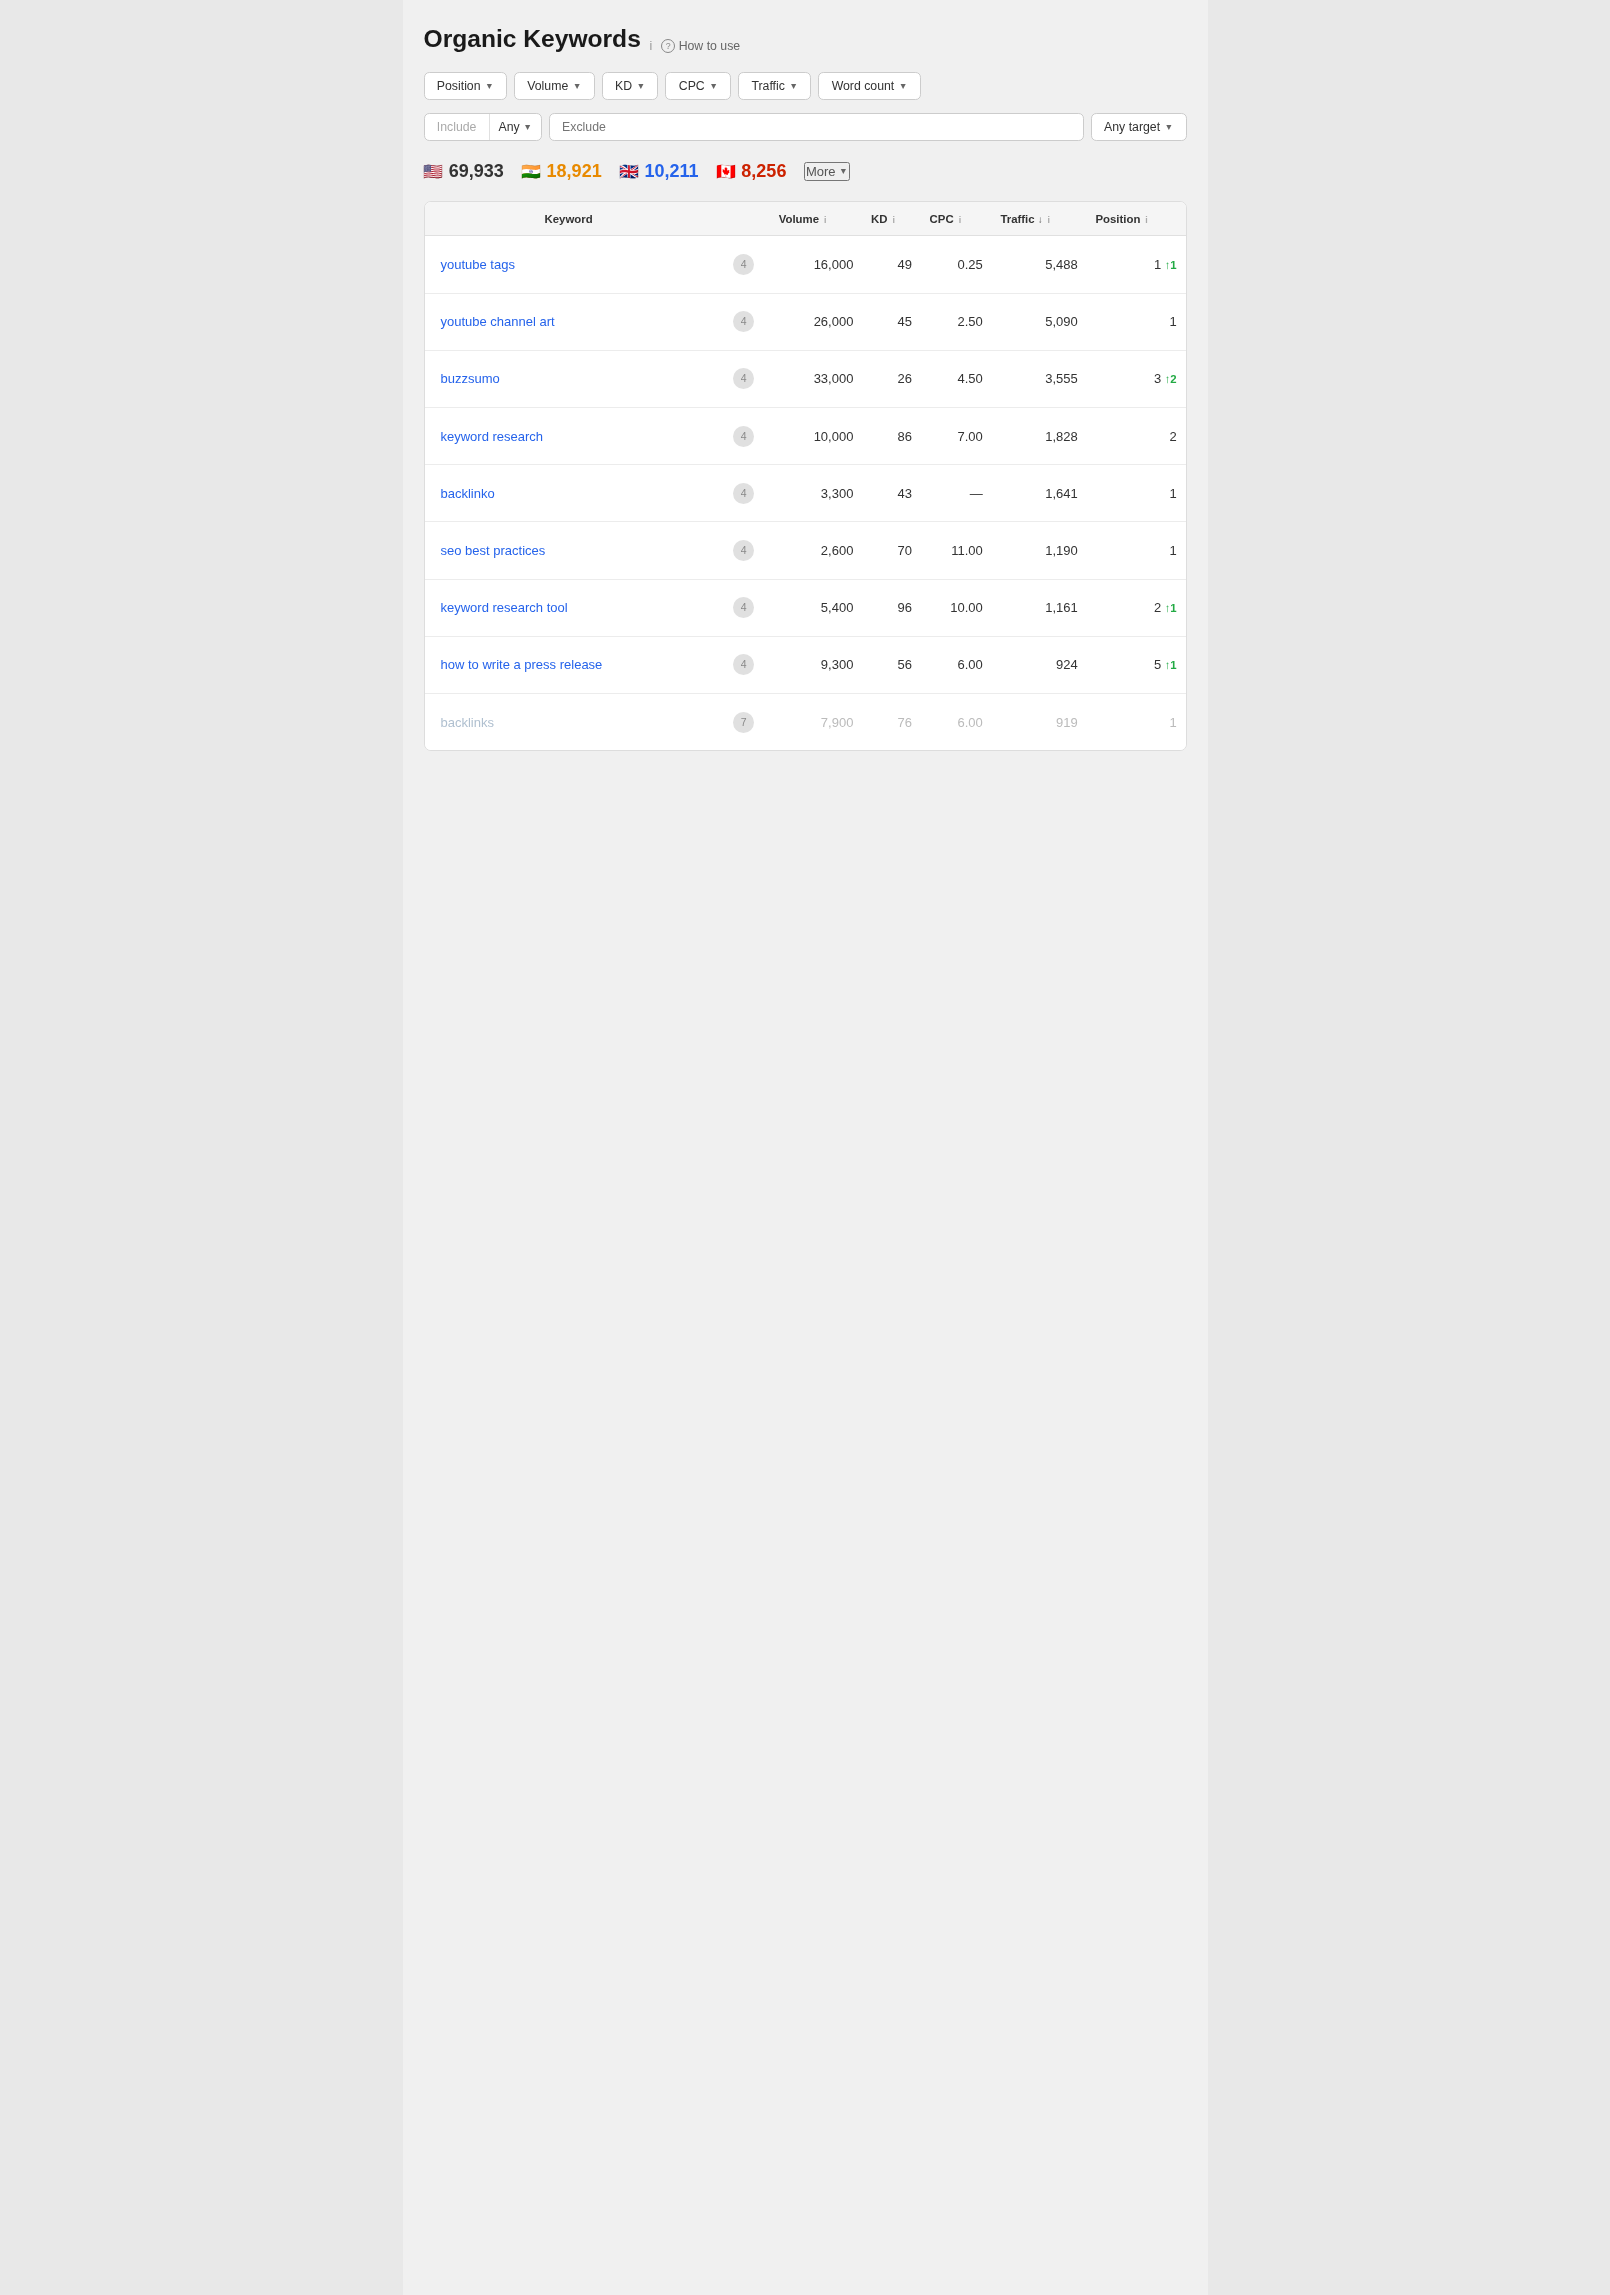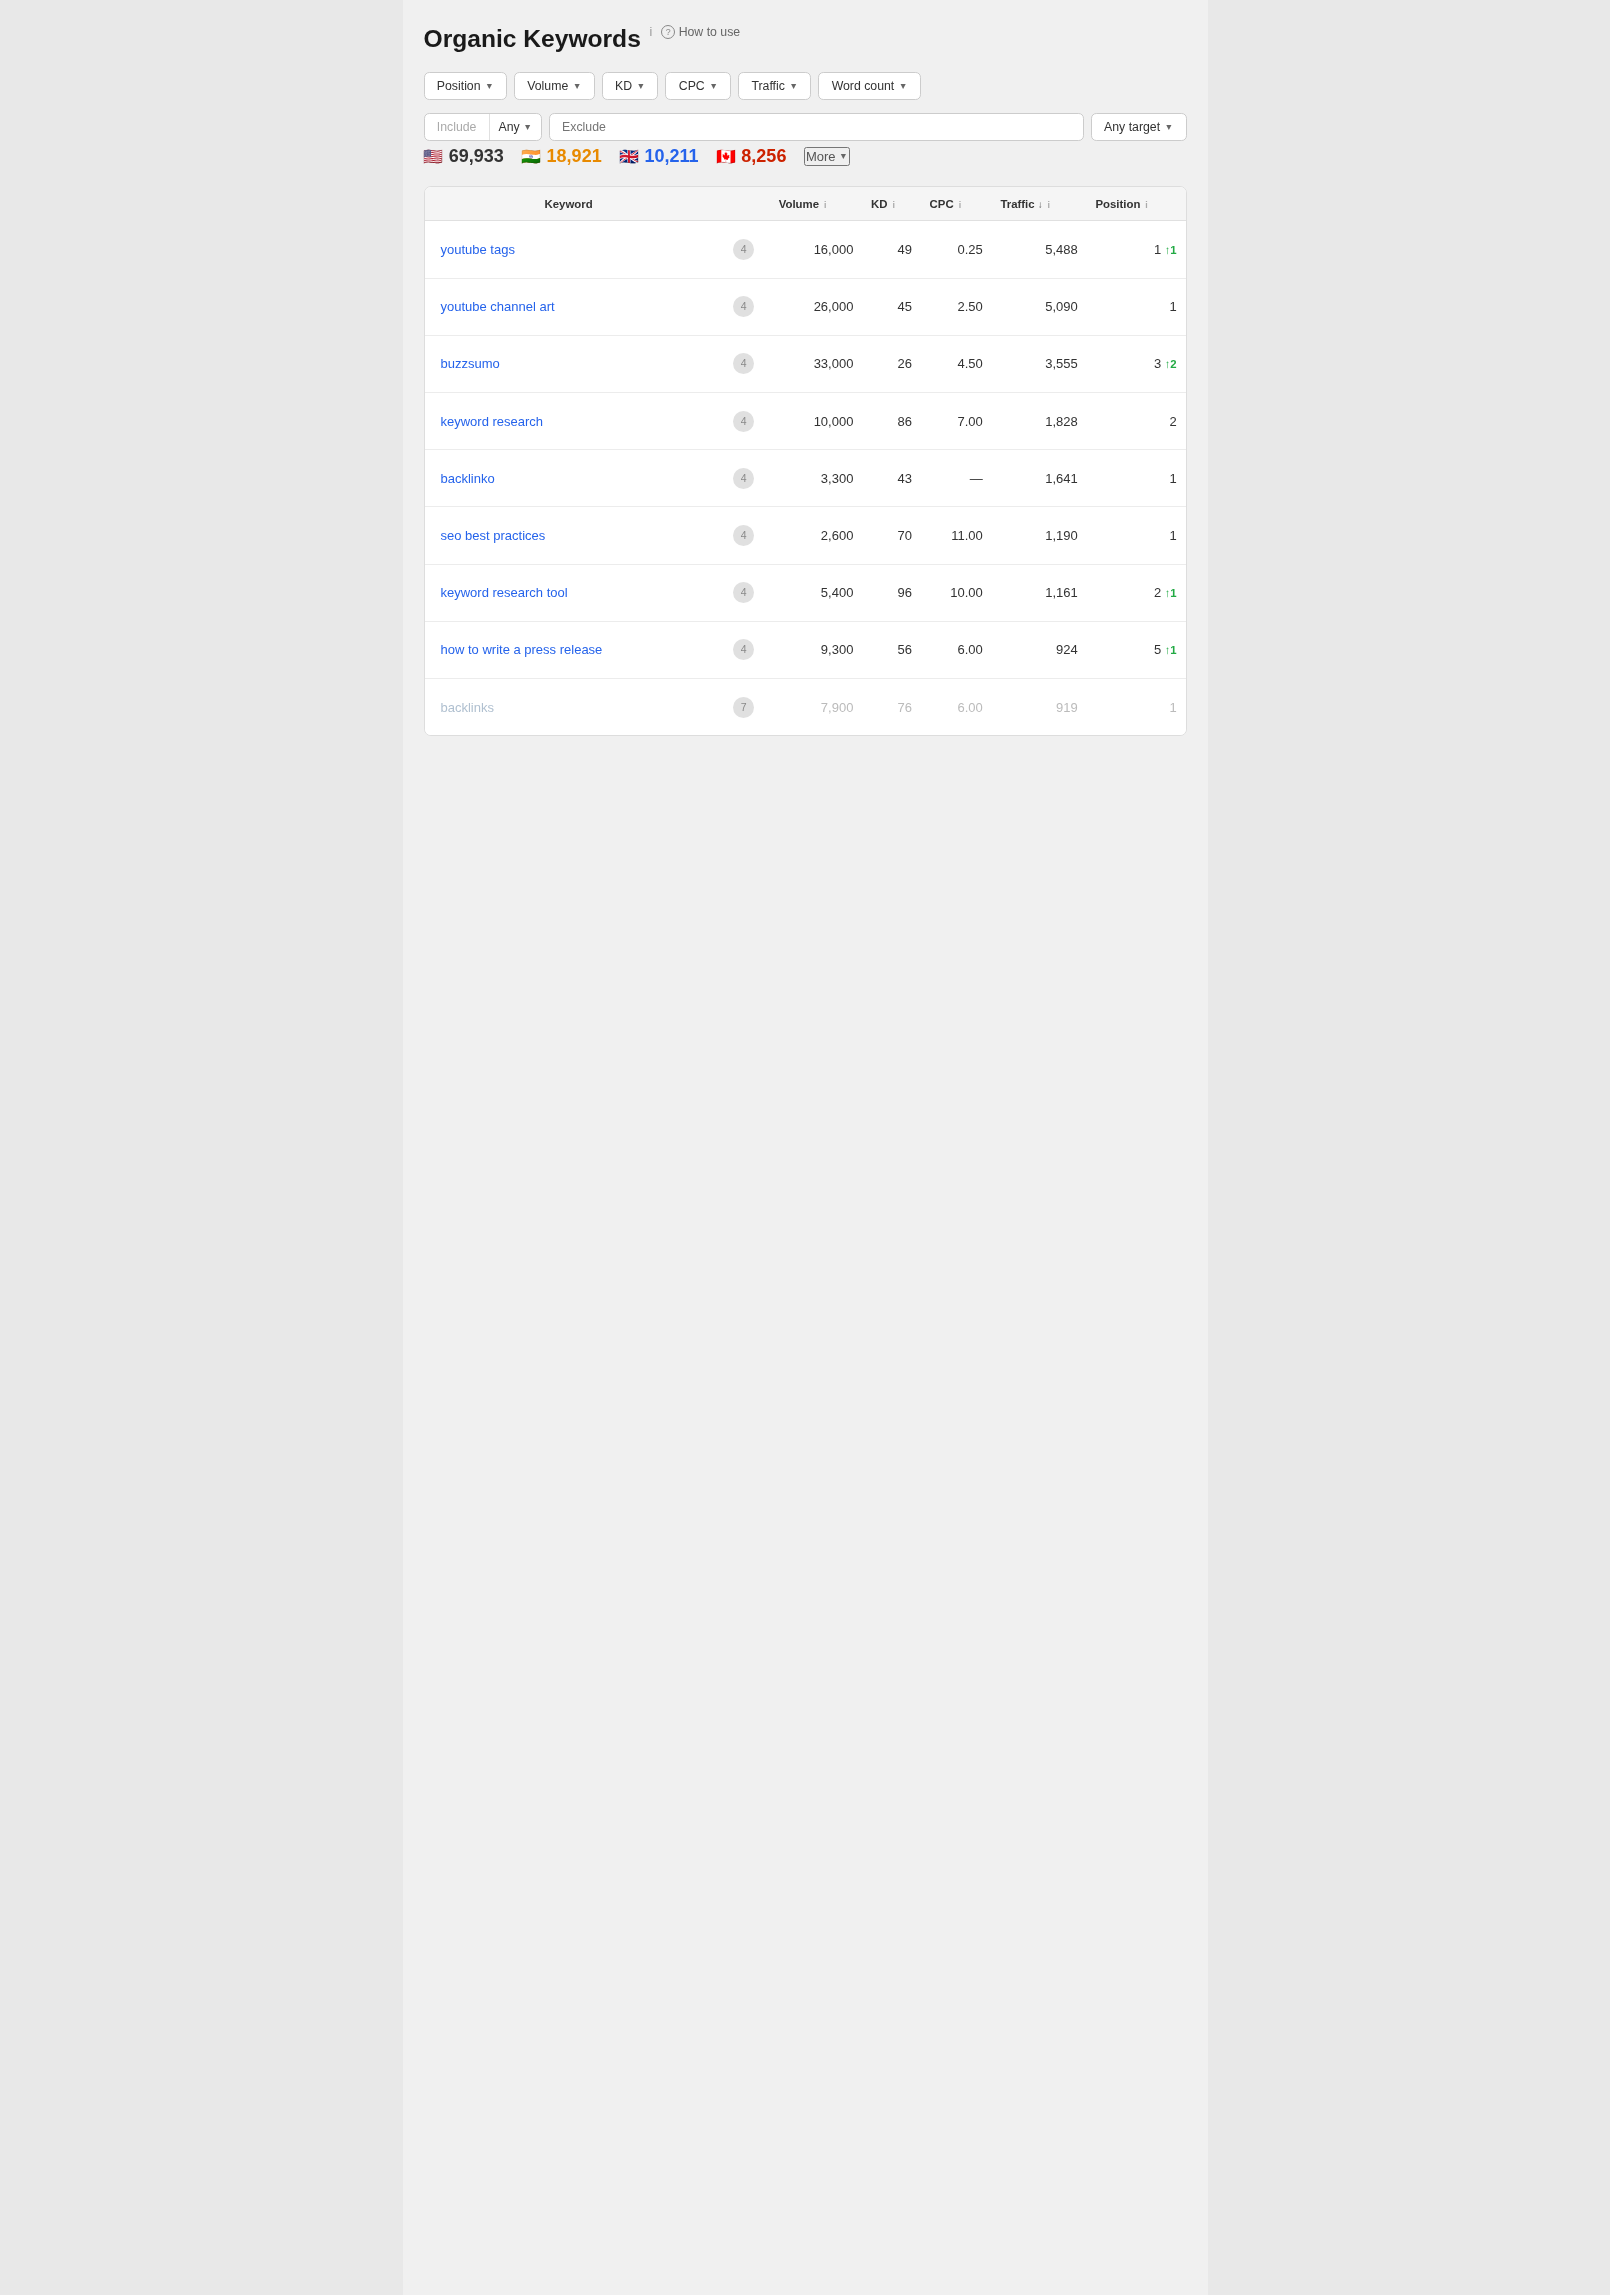--- a/index.html
+++ b/index.html
@@ -11,21 +11,21 @@
     }
     .container {
       background: #f0f0f0;
       max-width: 805px;
       margin: 0 auto;
       padding: 24.6px 21px 21px 21px;
       min-height: 100vh;
     }
     .page-header {
       display: flex;
-      align-items: flex-start;
+      align-items: flex-end;
       gap: 8.8px;
       margin-bottom: 19.3px;
     }
     .page-title {
       font-size: 24.6px;
       font-weight: 700;
       color: #1a1a1a;
     }
     .info-icon {
       color: #999;
@@ -69,21 +69,21 @@
       align-items: center;
       gap: 4.4px;
     }
     .chevron {
       font-size: 8.8px;
       color: #666;
     }
     .filter-row2 {
       display: flex;
       gap: 7px;
-      margin-bottom: 5px;
+      margin-bottom: 20px;
     }
     .include-input {
       display: flex;
       align-items: center;
       background: #fff;
       border: 0.9px solid #ccc;
       border-radius: 5.3px;
       overflow: hidden;
     }
     .include-label {

